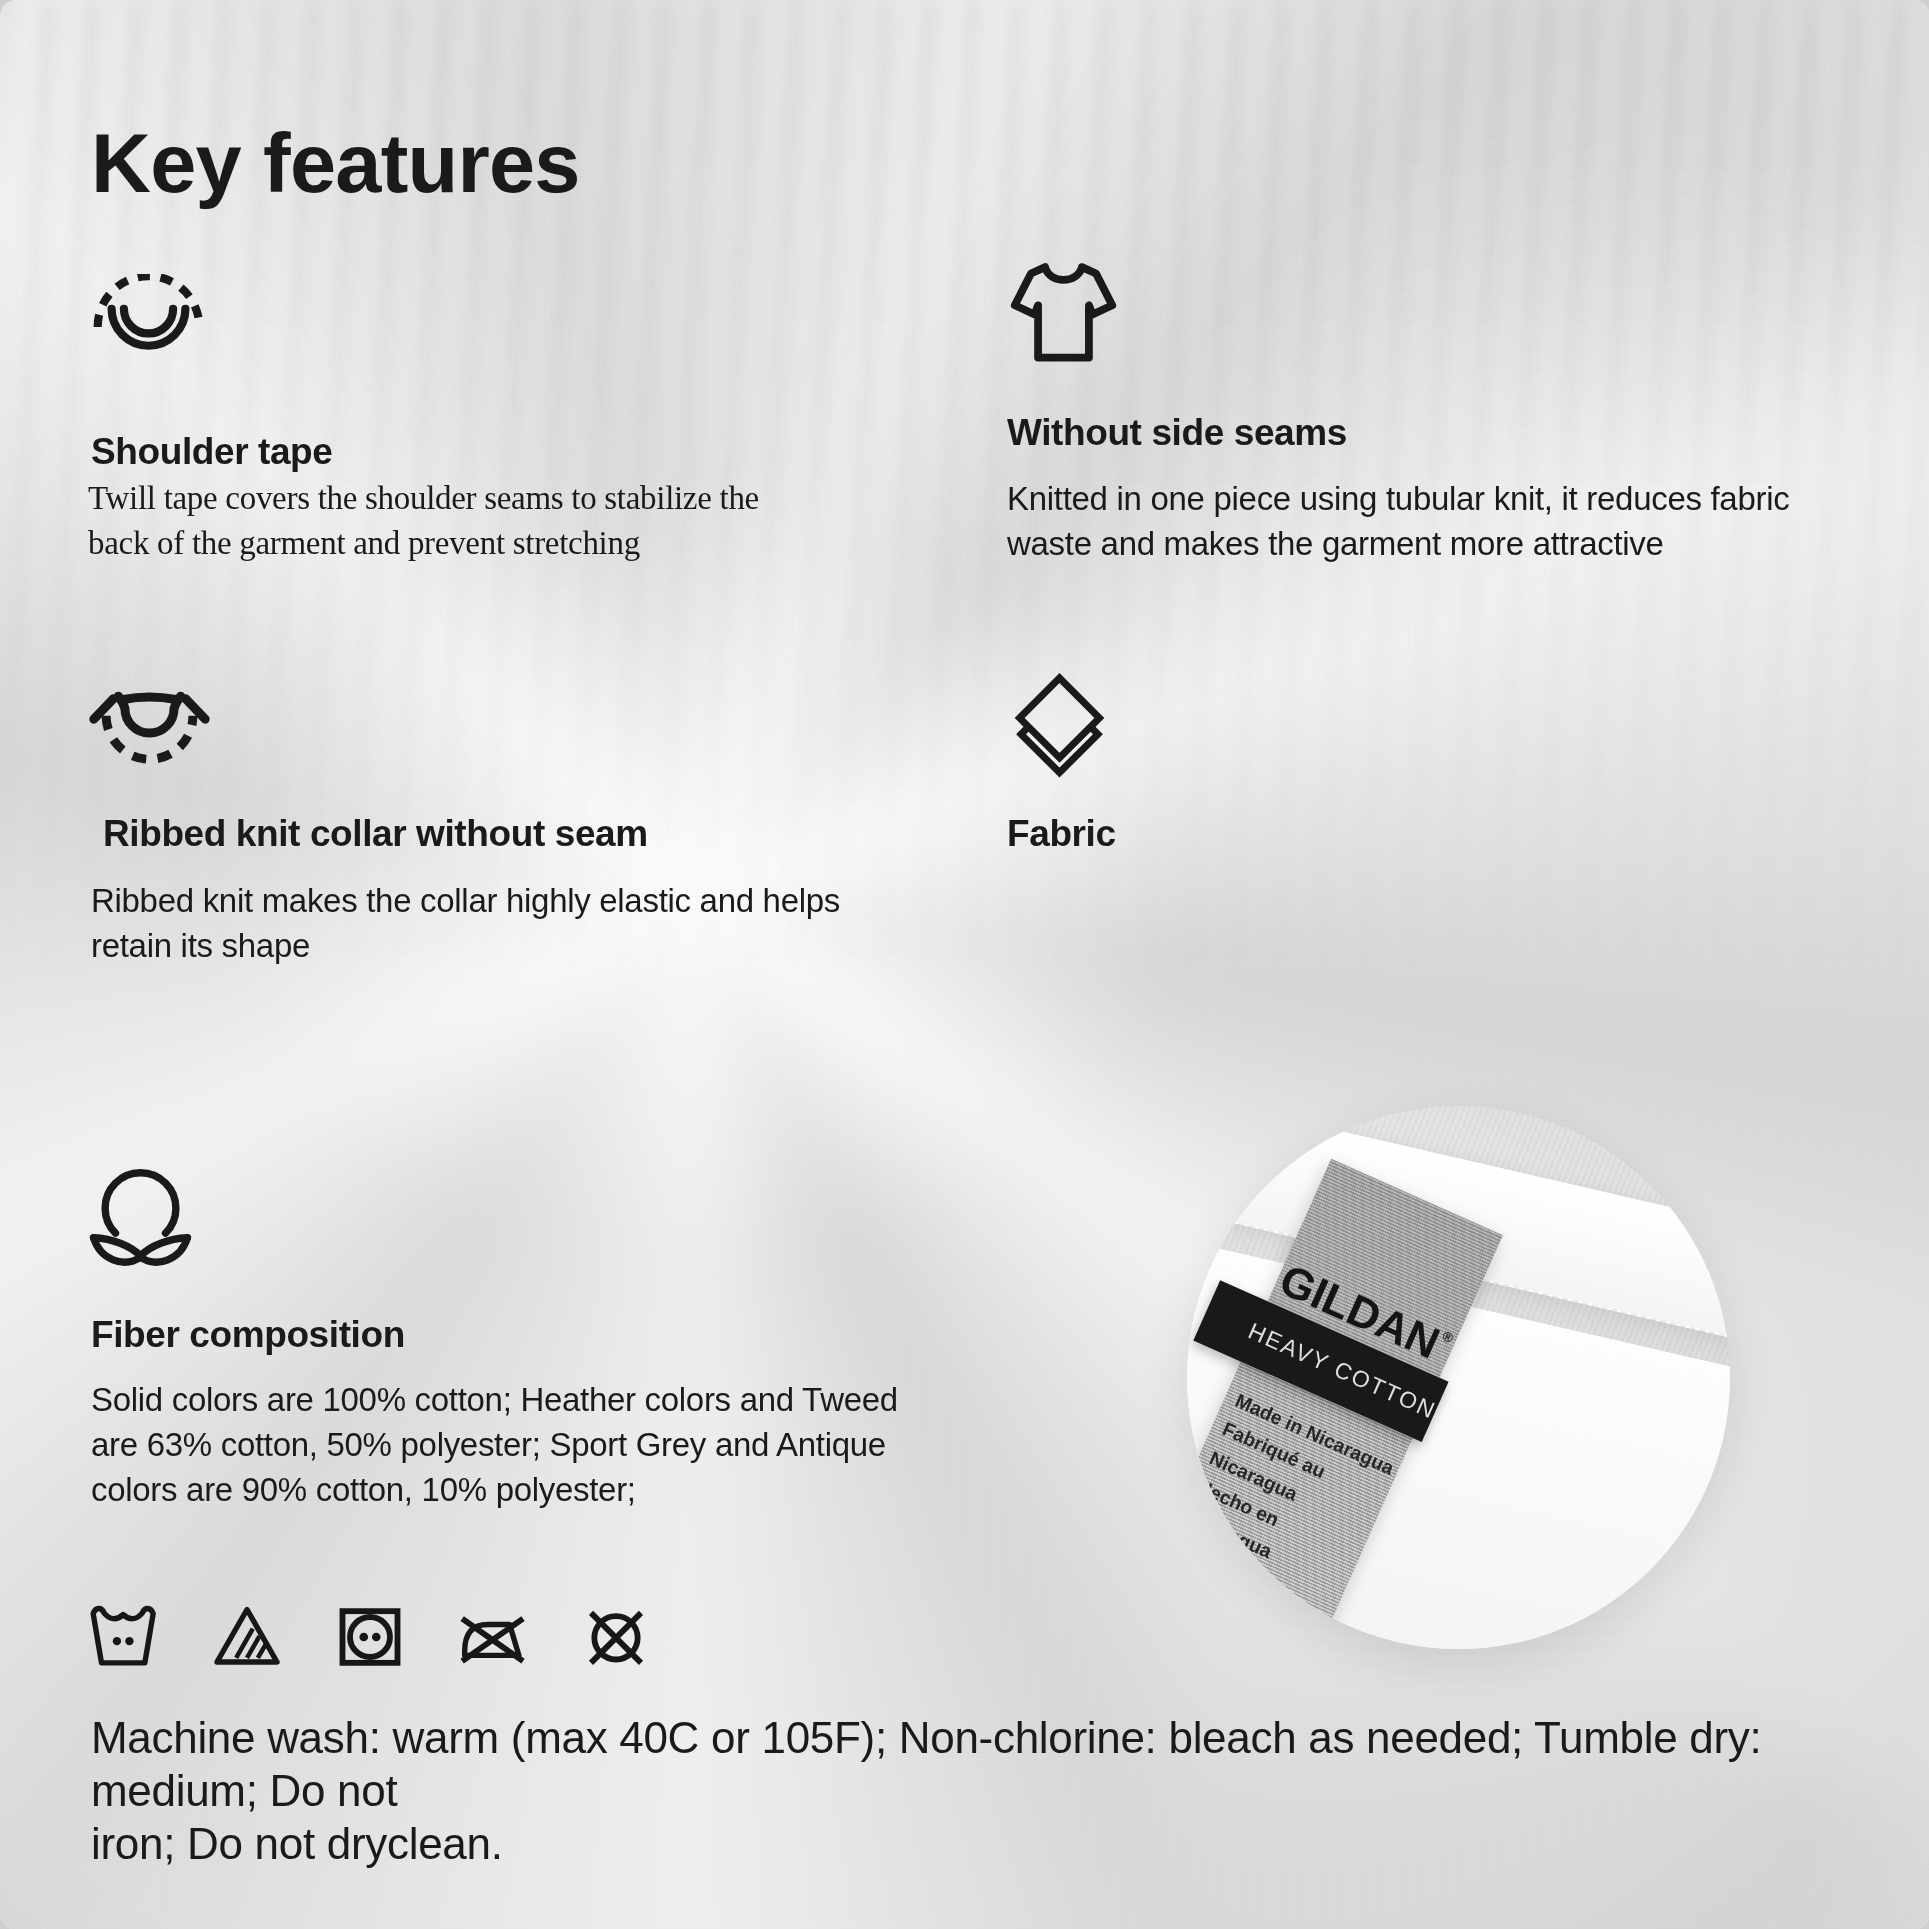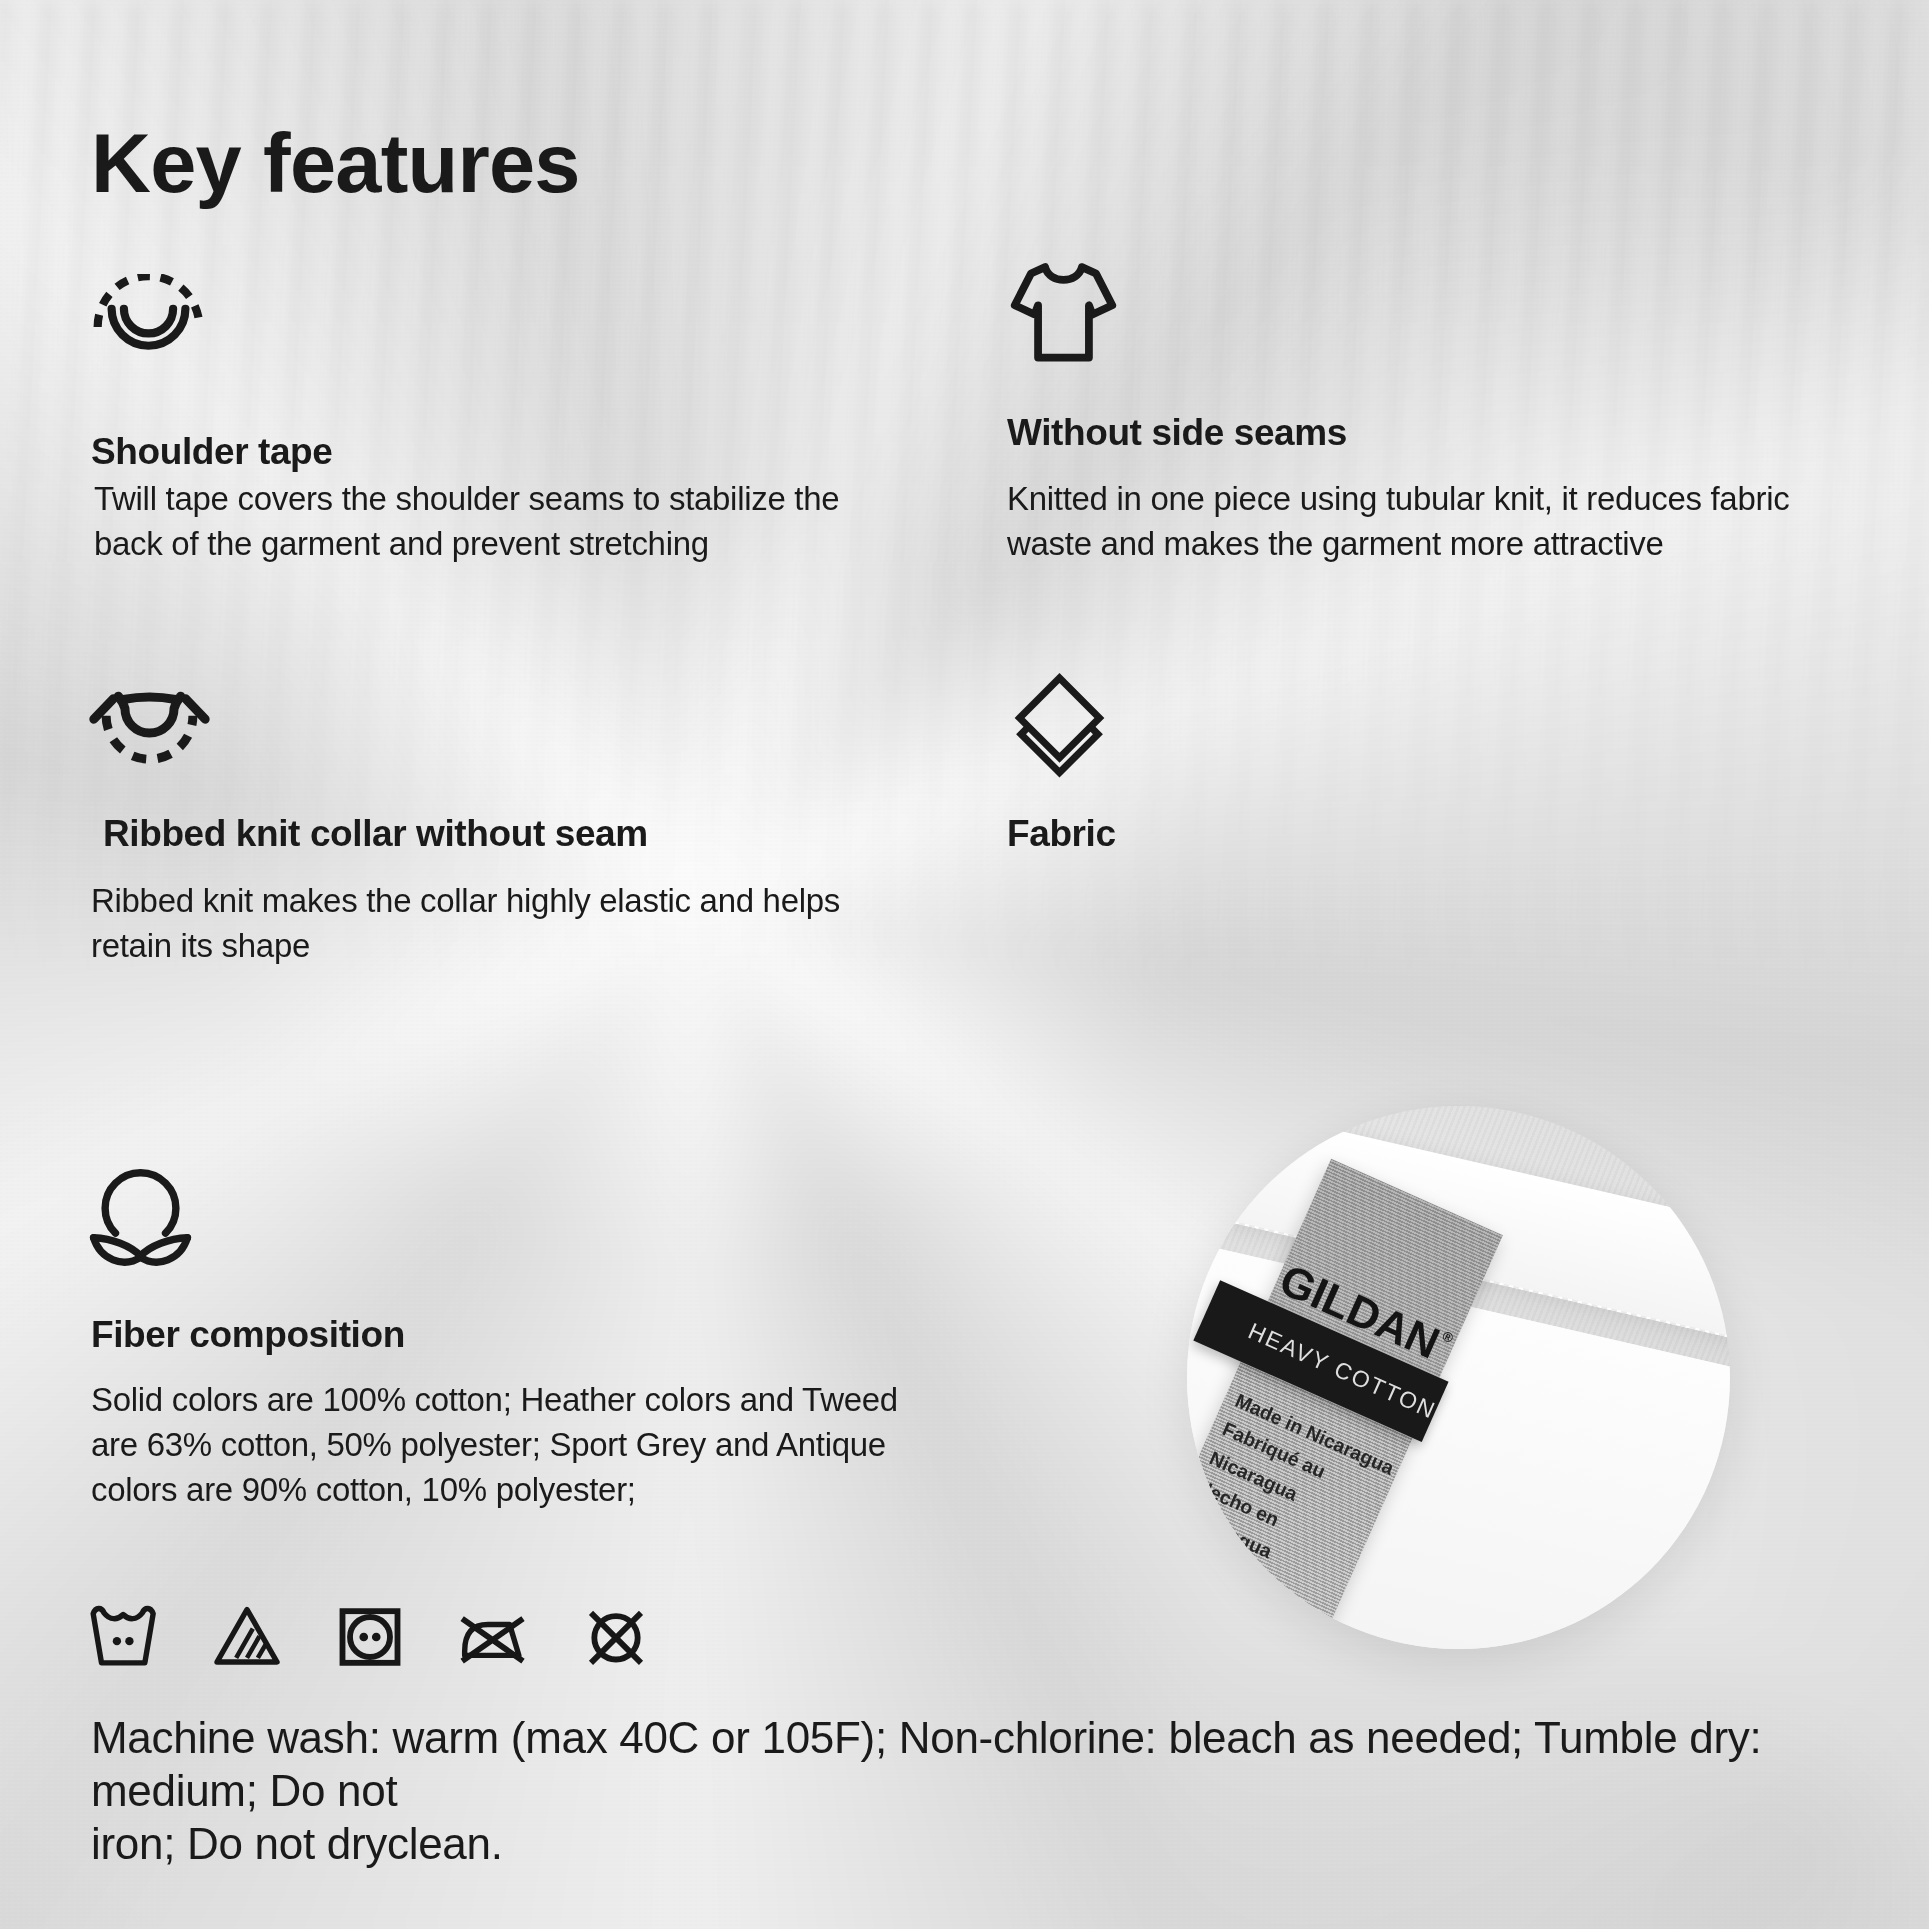--- a/index.html
+++ b/index.html
@@ -1,20 +1,21 @@
 <!DOCTYPE html>
 <html style="--text: #1a1a1a; --care-icon: #171717; --band-background: #191919; --label-grey: #a5a5a5; --fabric-base: #e9e9e9;font-size:13px"><head>
 <meta charset="utf-8">
 <style>
   html,body{margin:0;padding:0;background:#cfcfcf;}
   .canvas{
     position:relative;width:1930px;height:1930px;overflow:hidden;
     font-family:"Liberation Sans",sans-serif;
     color:var(--text,#1a1a1a);
     background:var(--fabric-base,#e9e9e9);
+    border-radius:17px;
   }
   
   .fabric{
     position:absolute;inset:-73px;filter:blur(27.5px);
     background:
       radial-gradient(45% 40% at 90% 92%, rgba(0,0,0,.11), transparent 65%),
       radial-gradient(40% 28% at 92% 12%, rgba(0,0,0,.06), transparent 60%),
       radial-gradient(34% 26% at 37% 46%, rgba(255,255,255,.92), transparent 70%),
       conic-gradient(from 20deg at 37% 47%,
         #ececec 0deg,#d8d8d8 22deg,#f2f2f2 48deg,#d4d4d4 78deg,#f4f4f4 105deg,
@@ -134,21 +135,21 @@
   <h1 class="title">Key features</h1>
 
   <div class="feature" style="left:87px;top:274px;">
     <svg class="icon" width="123" height="91" viewBox="0 0 150 110" fill="none" stroke="currentColor">
       <path d="M13 64 A62 62 0 0 1 137 64" stroke-width="10" stroke-dasharray="15 13"></path>
       <path d="M30 42 A45 45 0 0 0 120 42" stroke-width="10" stroke-linecap="round"></path>
       <path d="M45 42 A30 30 0 0 0 105 42" stroke-width="10" stroke-linecap="round"></path>
     </svg>
   </div>
   <h2 class="heading" style="left:91px;top:412px;margin-top:19px;">Shoulder tape</h2>
-  <p class="body" style="left:94px;top:476px;width:818px;">Twill tape covers the shoulder seams to stabilize the
+  <p class="body" style="left:88px;top:476px;width:818px;font-family:Liberation Serif, serif;">Twill tape covers the shoulder seams to stabilize the
 back of the garment and prevent stretching</p>
 
   <div class="feature" style="left:1007px;top:253px;">
     <svg class="icon" width="113" height="113" viewBox="0 0 160 160" fill="none" stroke="currentColor">      
         <path d="M54 20 C60 44 100 44 106 20 L126 29 L149 74 L121 87 L116 74 L116 148 L44 148 L44 74 L39 87 L11 74 L34 29 Z" stroke-width="11" stroke-linejoin="round"></path>
     </svg>
   </div>
   <h2 class="heading" style="left:1007px;top:412px;">Without side seams</h2>
   <p class="body" style="left:1007px;top:476px;width:883px;">Knitted in one piece using tubular knit, it reduces fabric
 waste and makes the garment more attractive</p>

